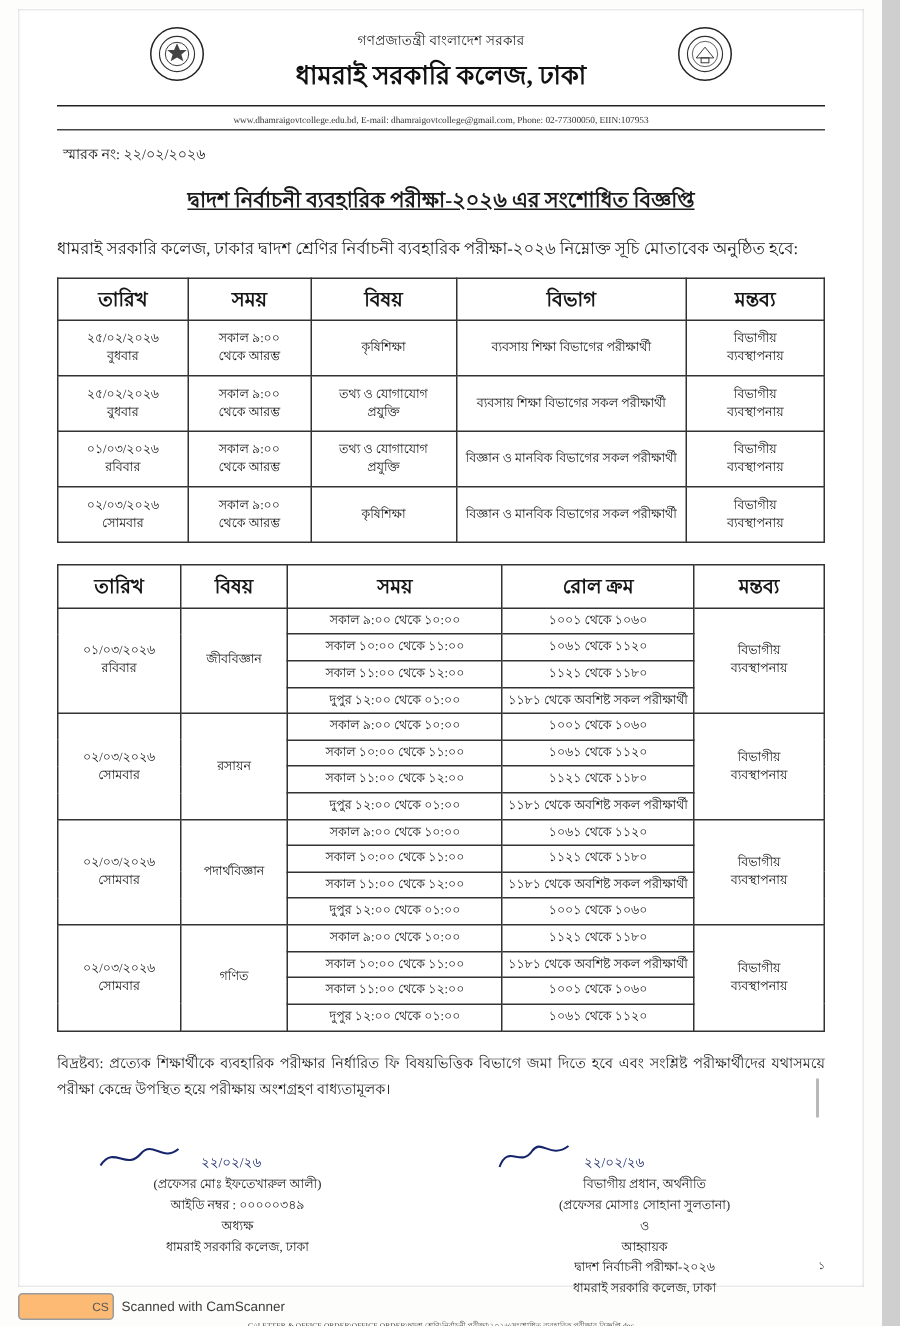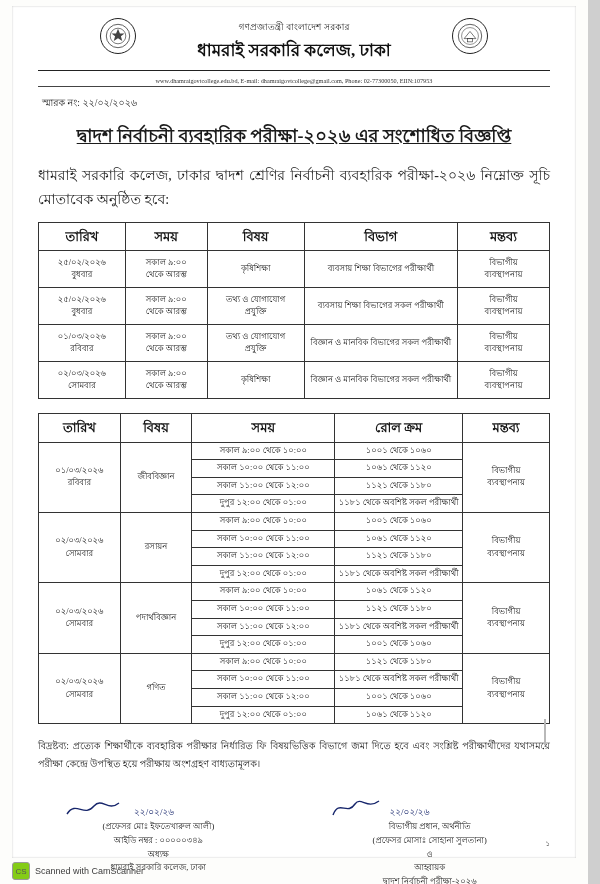--- a/index.html
+++ b/index.html
@@ -40,24 +40,24 @@
   }
   .logo.left{left:62px;}
   .logo.right{right:62px;}
   .logo svg{width:26px;height:26px;}
   .rule{border-top:1.1px solid #222;margin:5px 0 0 0;}
   .rule.thin{border-top:.6px solid #444;margin-top:1.5px;}
 
   
   .memo{font-size:9.5px;margin:9px 0 0 4px;}
   .title{
-    text-align:center;font-size:18px;font-weight:bold;margin-top:11px;
+    text-align:center;font-size:14px;font-weight:bold;margin-top:11px;
     text-decoration:underline;
   }
-  .para{font-size:14px;line-height:1.75;margin-top:11px;text-align:justify;}
+  .para{font-size:11px;line-height:1.75;margin-top:11px;text-align:justify;}
 
   
   table{border-collapse:collapse;width:100%;font-size:8.4px;}
   table.t1{margin-top:9px;}
   table.t2{margin-top:14px;}
   th,td{
     border:.9px solid #333;
     text-align:center;
     vertical-align:middle;
     padding:3px 2px;
@@ -90,22 +90,22 @@
     letter-spacing:.1px;
   }
   .pageno{position:absolute;right:26px;bottom:8px;font-size:7px;color:#333;}
 
   
   .cs{
     position:absolute;left:12px;bottom:4px;display:flex;align-items:center;gap:5px;
     font-family:"Liberation Sans",sans-serif;
   }
   .cs .badge{
-    width:16px;height:16px;border-radius:3px;background:#84cc16;border:1px solid #9a9a9a;
-    font-size:8px;font-weight:normal;color:#555;display:flex;align-items:center;justify-content:center;
+    width:16px;height:16px;border-radius:3px;background:#fdba74;border:1px solid #9a9a9a;
+    font-size:8px;font-weight:normal;color:#555;display:flex;align-items:center;justify-content:center;padding-left:46px;
   }
   .cs .txt{font-size:9px;color:#3d3d3d;}
   .marginmark{
     position:absolute;right:30px;top:713px;width:2px;height:26px;background:#b9b9b9;
   }
 </style>
 </head>
 <body>
 
 <div class="page">

